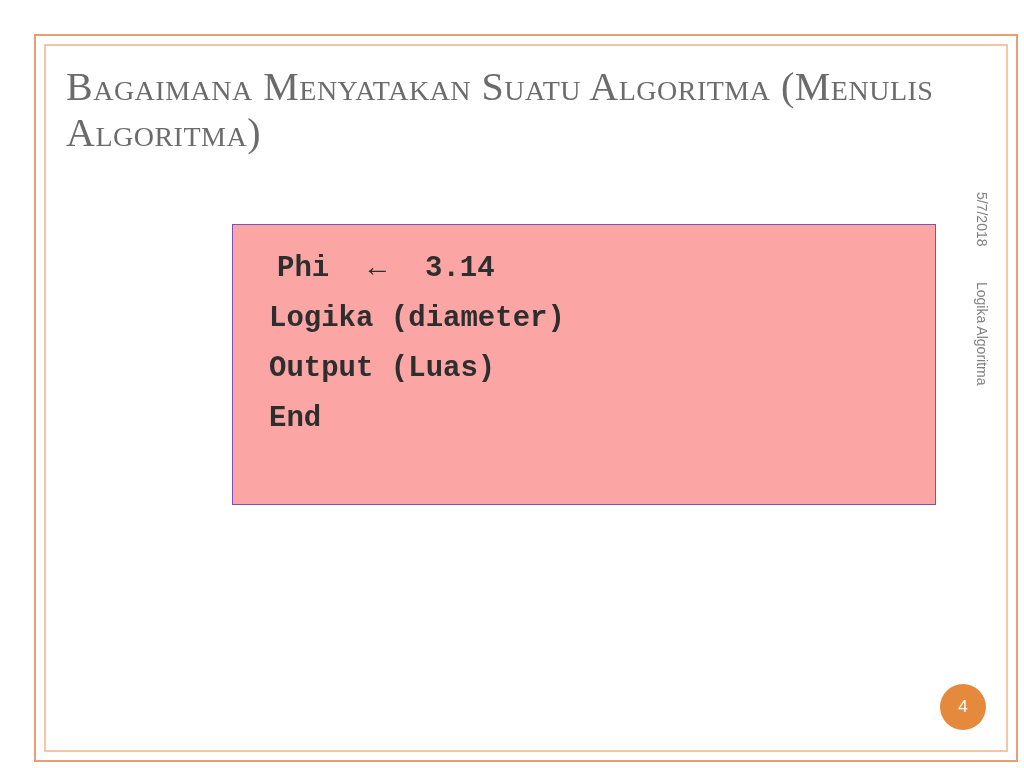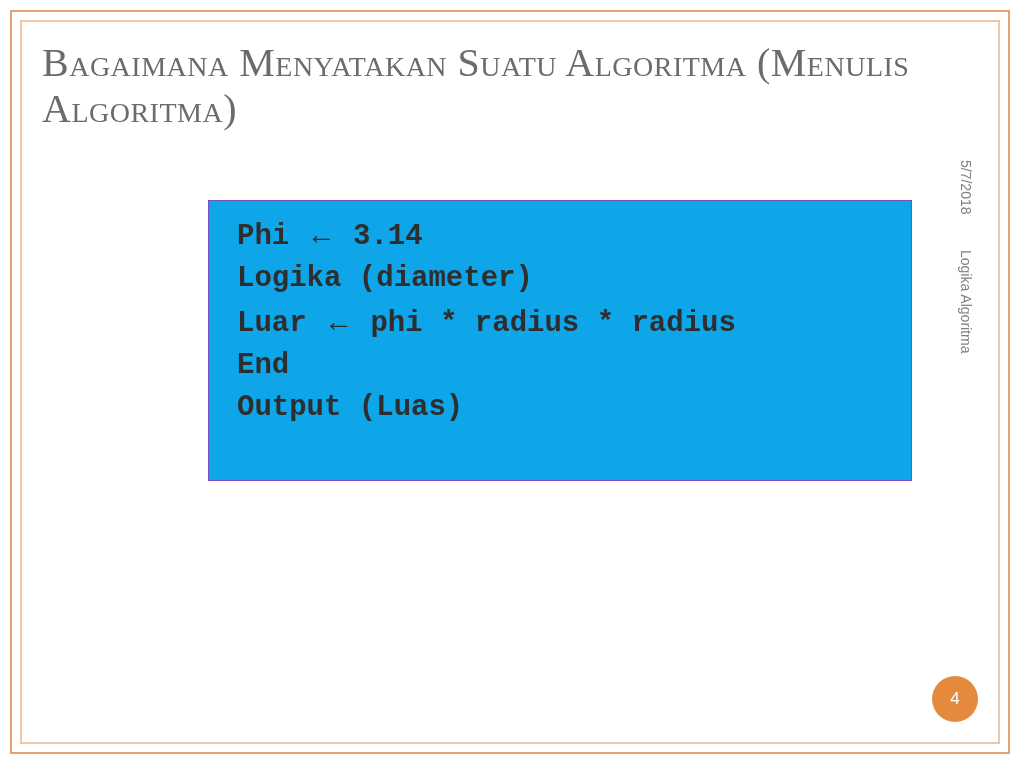--- a/index.html
+++ b/index.html
@@ -1,15 +1,15 @@
 <!DOCTYPE html>
 <html><head>
 <meta charset="utf-8">
 <style>
-  * { margin: 0; padding: 0; box-sizing: border-box; }
+  * { margin: 8px; padding: 0; box-sizing: border-box; }
   body {
     width: 1024px;
     height: 768px;
     background: #ffffff;
     font-family: Georgia, 'Times New Roman', serif;
     position: relative;
     overflow: hidden;
   }
   .frame-outer {
     position: absolute;
@@ -38,21 +38,21 @@
     font-variant: small-caps;
     letter-spacing: 0.5px;
     line-height: 1.15;
   }
   .code-box {
     position: absolute;
     top: 200px;
     left: 208px;
     width: 704px;
     height: 281px;
-    background: #0ea5e9;
+    background: #fca5a5;
     border: 1px solid #7a4fc4;
     padding: 12px 22px 12px 28px;
   }
   .code-line {
     font-family: 'Courier New', Courier, monospace;
     font-weight: bold;
     font-size: 29px;
     color: #2e2e2e;
     line-height: 1.45;
     white-space: nowrap;
@@ -107,25 +107,22 @@
 <div class="frame-outer"></div>
 <div class="frame-inner"></div>
 
 <h1 class="slide-title">Bagaimana Menyatakan Suatu Algoritma (Menulis Algoritma)</h1>
 
 <div class="code-box">
   <div class="code-line">
     <span>Phi </span><span class="arrow-icon">←</span><span> 3.14</span>
   </div>
   <div class="code-line">Logika (diameter)</div>
-  <div class="code-line">
-    <span>Luar </span><span class="arrow-icon">←</span><span> phi * radius * radius</span>
-  </div>
+  <div class="code-line">Output (Luas)</div>
   <div class="code-line">End</div>
-  <div class="code-line">Output (Luas)</div>
 </div>
 
 <div class="side-meta">
   <div class="side-date">5/7/2018</div>
   <div class="side-subject">Logika Algoritma</div>
 </div>
 
 <div class="page-badge">
   <span>4</span>
 </div>

